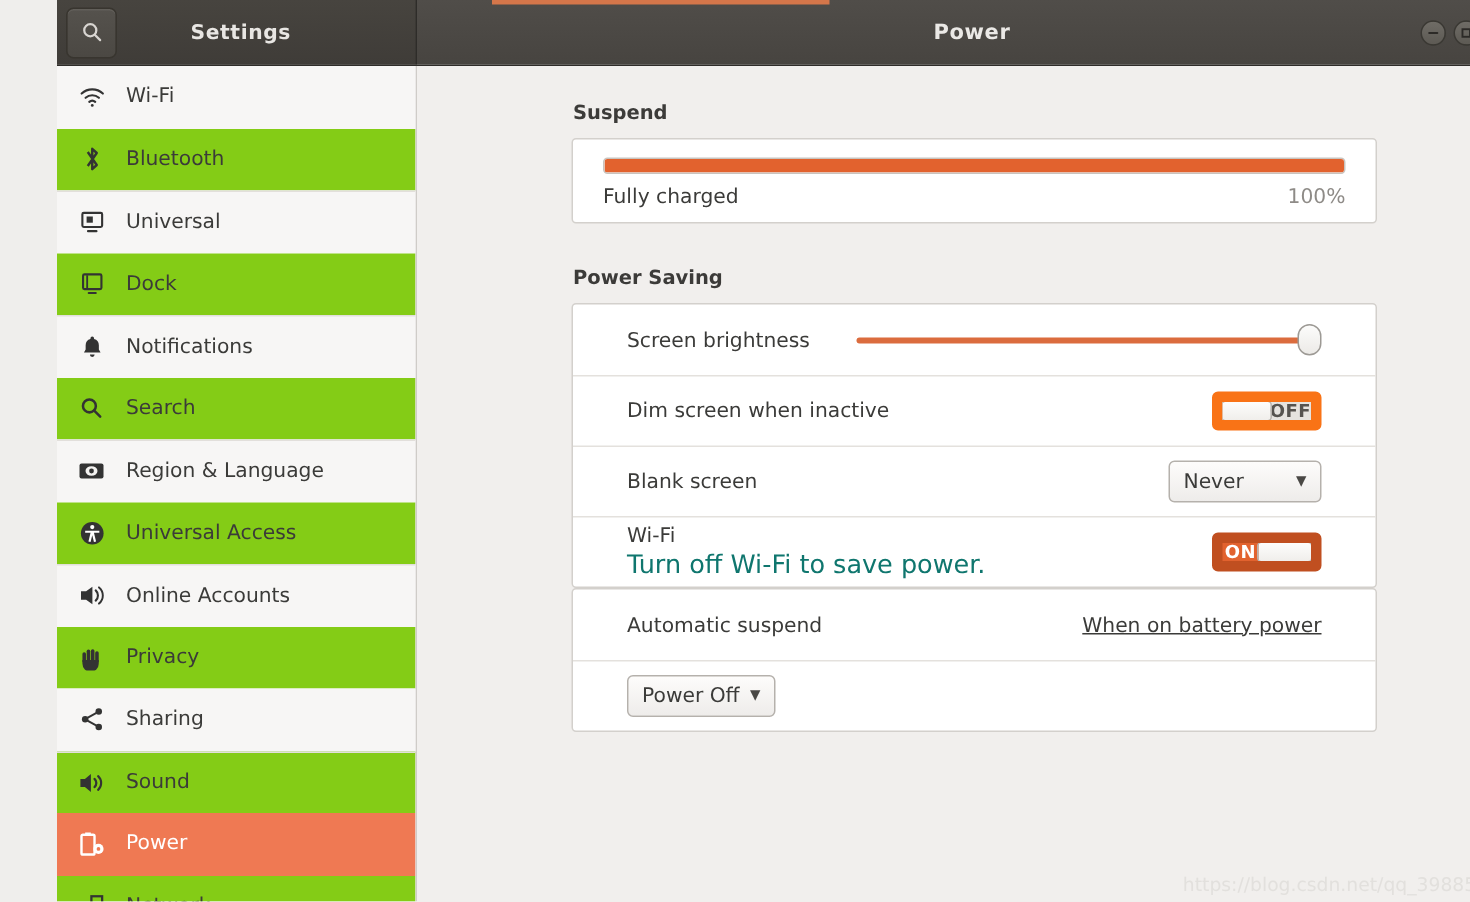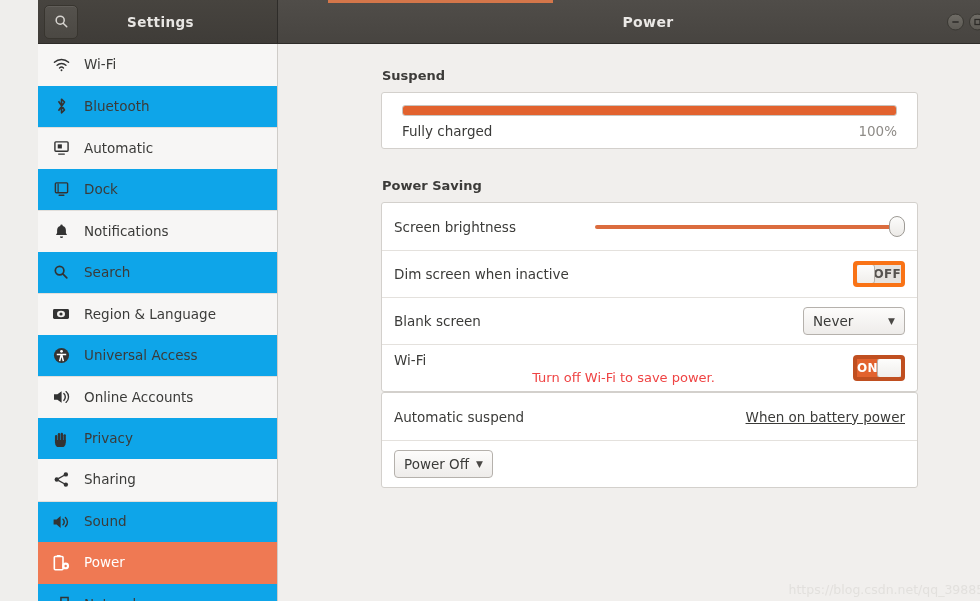--- a/index.html
+++ b/index.html
@@ -67,21 +67,21 @@
     border-right: 1px solid #cfccc8;
     overflow: hidden;
   }
   .side-item {
     height: 41.5px;
     display: flex; align-items: center;
     padding-left: 12px;
     cursor: pointer;
     color: #3b3b39;
     font-size: 13.5px;
-    background: #0ea5e9;
+    background: #84cc16;
   }
   .side-item.alt { background: #f7f6f5; }
   .side-item.sep { border-top: 1px solid #e2dfdb; }
   .side-item.active { background: #ef7953; color: #ffffff; }
   .side-ico {
     width: 22px; height: 20px; margin-right: 12px;
     display: flex; align-items: center; justify-content: center;
     flex: 0 0 22px;
   }
   .side-ico svg { display: block; }
@@ -98,24 +98,24 @@
   .sec-head {
     font-size: 13px; font-weight: bold; color: #3c3b39;
     margin: 0 0 9px 1px;
   }
   .sec-head.sp { margin-top: 29px; }
   .card {
     background: #ffffff;
     border: 1px solid #d3d0cc;
     border-radius: 3px;
   }
-  .row { display: flex; align-items: center; padding: 0 12px; min-height: 47px; }
+  .row { display: flex; align-items: center; padding: 0 36px; min-height: 47px; }
   .row + .row { border-top: 1px solid #e4e1dd; }
   .row-label { font-size: 13.5px; color: #3b3b39; flex: 1; }
-  .row-sub { font-size: 13px; color: #ef4444; margin-top: 2px; text-align: center; }
+  .row-sub { font-size: 17px; color: #0f766e; margin-top: 2px; }
   .row-value { font-size: 13.5px; color: #3b3b39; text-decoration: underline; }
 
   
   .bat-row { display: block; padding: 12px 20px 9px 20px; }
   .bat-track {
     height: 11px; width: 100%;
     background: #e3e0dc;
     border: 1px solid #c8c4bf;
     border-radius: 3px;
     overflow: hidden;
@@ -131,23 +131,23 @@
   .sl-knob {
     position: absolute; right: 0; top: 1px;
     width: 16px; height: 21px; border-radius: 8px;
     background: linear-gradient(to bottom, #fcfcfb, #eceae7);
     border: 1px solid #9d9a95;
     cursor: pointer;
   }
 
   
   .toggle {
-    width: 52px; height: 26px;
+    width: 73px; height: 26px;
     border-radius: 4px;
-    border: 4px solid #f97316;
+    border: 7px solid #f97316;
     display: flex; align-items: stretch;
     overflow: hidden; cursor: pointer;
     background: #e6e3df;
   }
   .toggle .knob {
     width: 37px;
     background: linear-gradient(to bottom, #fdfdfc, #f0eeeb);
     border-radius: 3px;
     border: 1px solid #b7b3ae;
     margin: -1px;
@@ -251,21 +251,21 @@
       </div>
 
       <div class="side-item alt sep">
         <span class="side-ico">
           <svg width="17" height="16" viewBox="0 0 18 17" fill="none" stroke="#333" stroke-width="1.5">
             <rect x="2" y="2" width="14" height="10" rx="1"></rect>
               <rect x="5" y="4.6" width="4.4" height="4.4" fill="#333" stroke="none"></rect>
               <line x1="6" y1="15" x2="12" y2="15" stroke-linecap="round"></line>
           </svg>
         </span>
-        <span class="side-label">Automatic</span>
+        <span class="side-label">Universal</span>
       </div>
 
       <div class="side-item">
         <span class="side-ico">
           <svg width="17" height="16" viewBox="0 0 18 17" fill="none" stroke="#333" stroke-width="1.5">
             <rect x="2.5" y="2" width="13" height="10.5" rx="1"></rect>
               <line x1="5.4" y1="2.6" x2="5.4" y2="12" stroke-width="1.3"></line>
               <line x1="6.5" y1="15.2" x2="11.5" y2="15.2" stroke-linecap="round"></line>
           </svg>
         </span>

